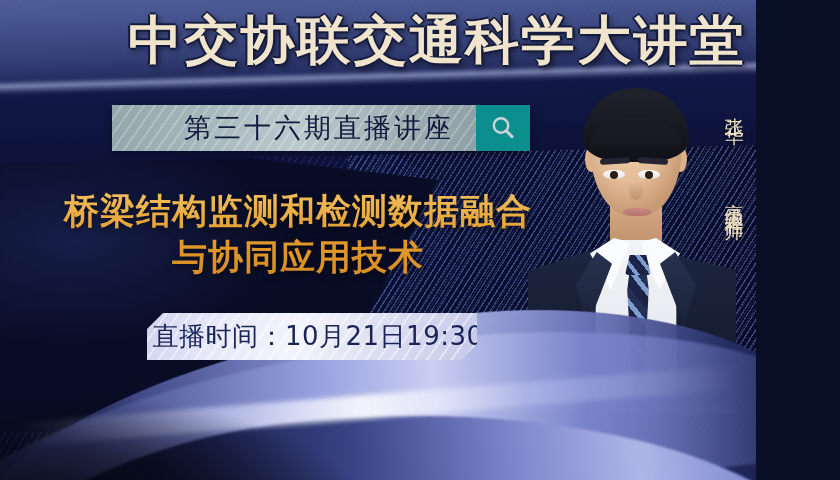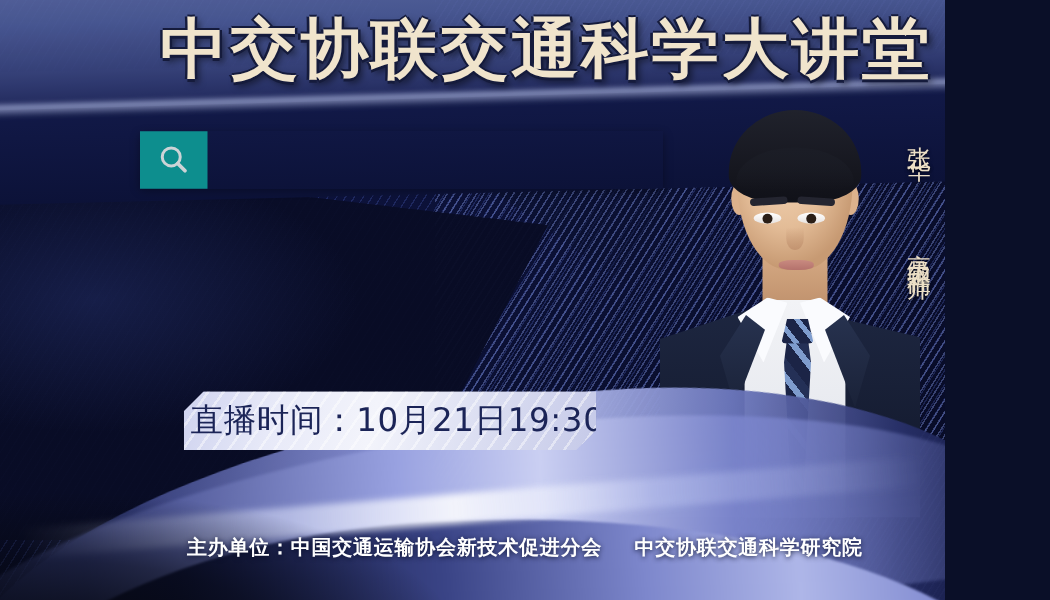--- a/index.html
+++ b/index.html
@@ -364,34 +364,38 @@
 
   <div class="ribbon1"></div>
   <div class="ribbon2"></div>
   <div class="ribbon3"></div>
   <div class="ribbon-hi"></div>
   <div class="bottom-dark"></div>
 
   <div class="main-title">中交协联交通科学大讲堂</div>
 
   <div class="sub-banner">
+    <div class="strip">
+      <span class="sub-text">第三十六期直播讲座</span>
+    </div>
     <div class="search-box">
       <svg class="search-glass" width="28" height="28" viewBox="0 0 28 28">
         <circle cx="12" cy="11.5" r="7.2" fill="none" stroke="#ccd3d6" stroke-width="2.4"></circle>
         <line x1="17.2" y1="16.8" x2="23" y2="22.6" stroke="#ccd3d6" stroke-width="3" stroke-linecap="round"></line>
       </svg>
     </div>
   </div>
 
+  <div class="topic">
+    <div>桥梁结构监测和检测数据融合</div>
+    <div>与协同应用技术</div>
+  </div>
 
   <div class="time-pill">
     <span class="time-text">直播时间：10月21日19:30</span>
   </div>
 
   <div class="vcol v-company">四川省公路规划勘察设计研究院有限公司</div>
   <div class="vcol v-speaker">张二华</div>
   <div class="vcol v-title">高级工程师</div>
 
-  <div class="footer">
-    <span>主办单位：</span><span>中国交通运输协会新技术促进分会</span><span class="gap"></span><span>中交协联交通科学研究院</span>
-  </div>
 
 </div>
 
 </body></html>

